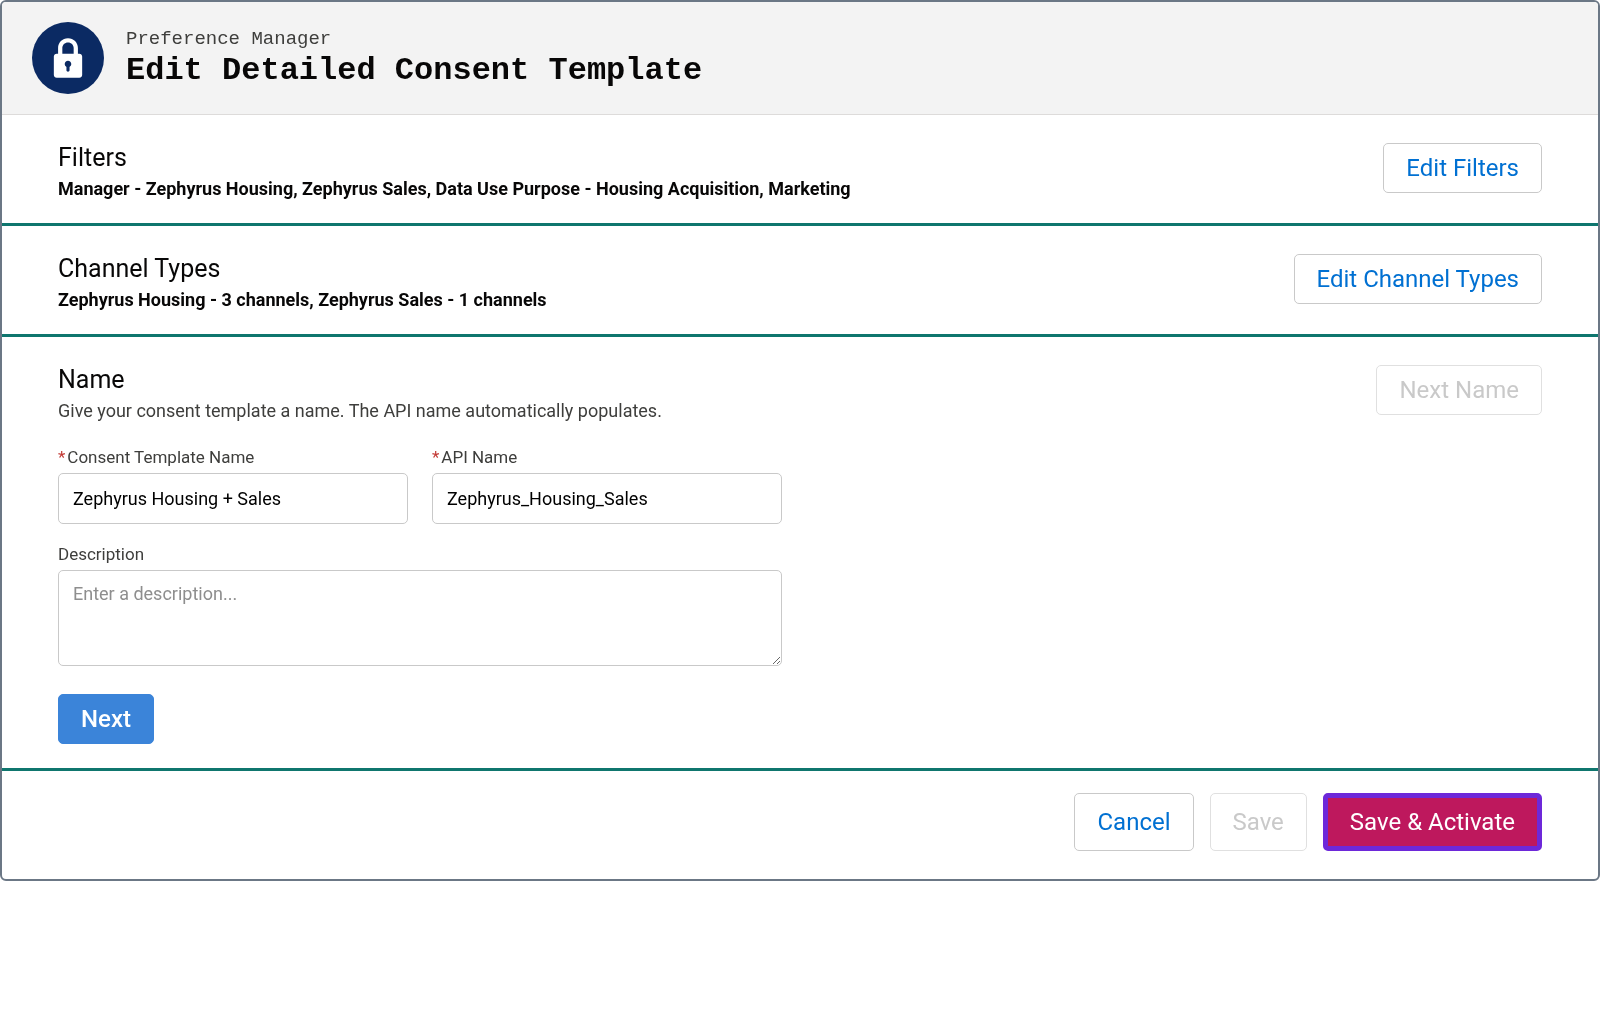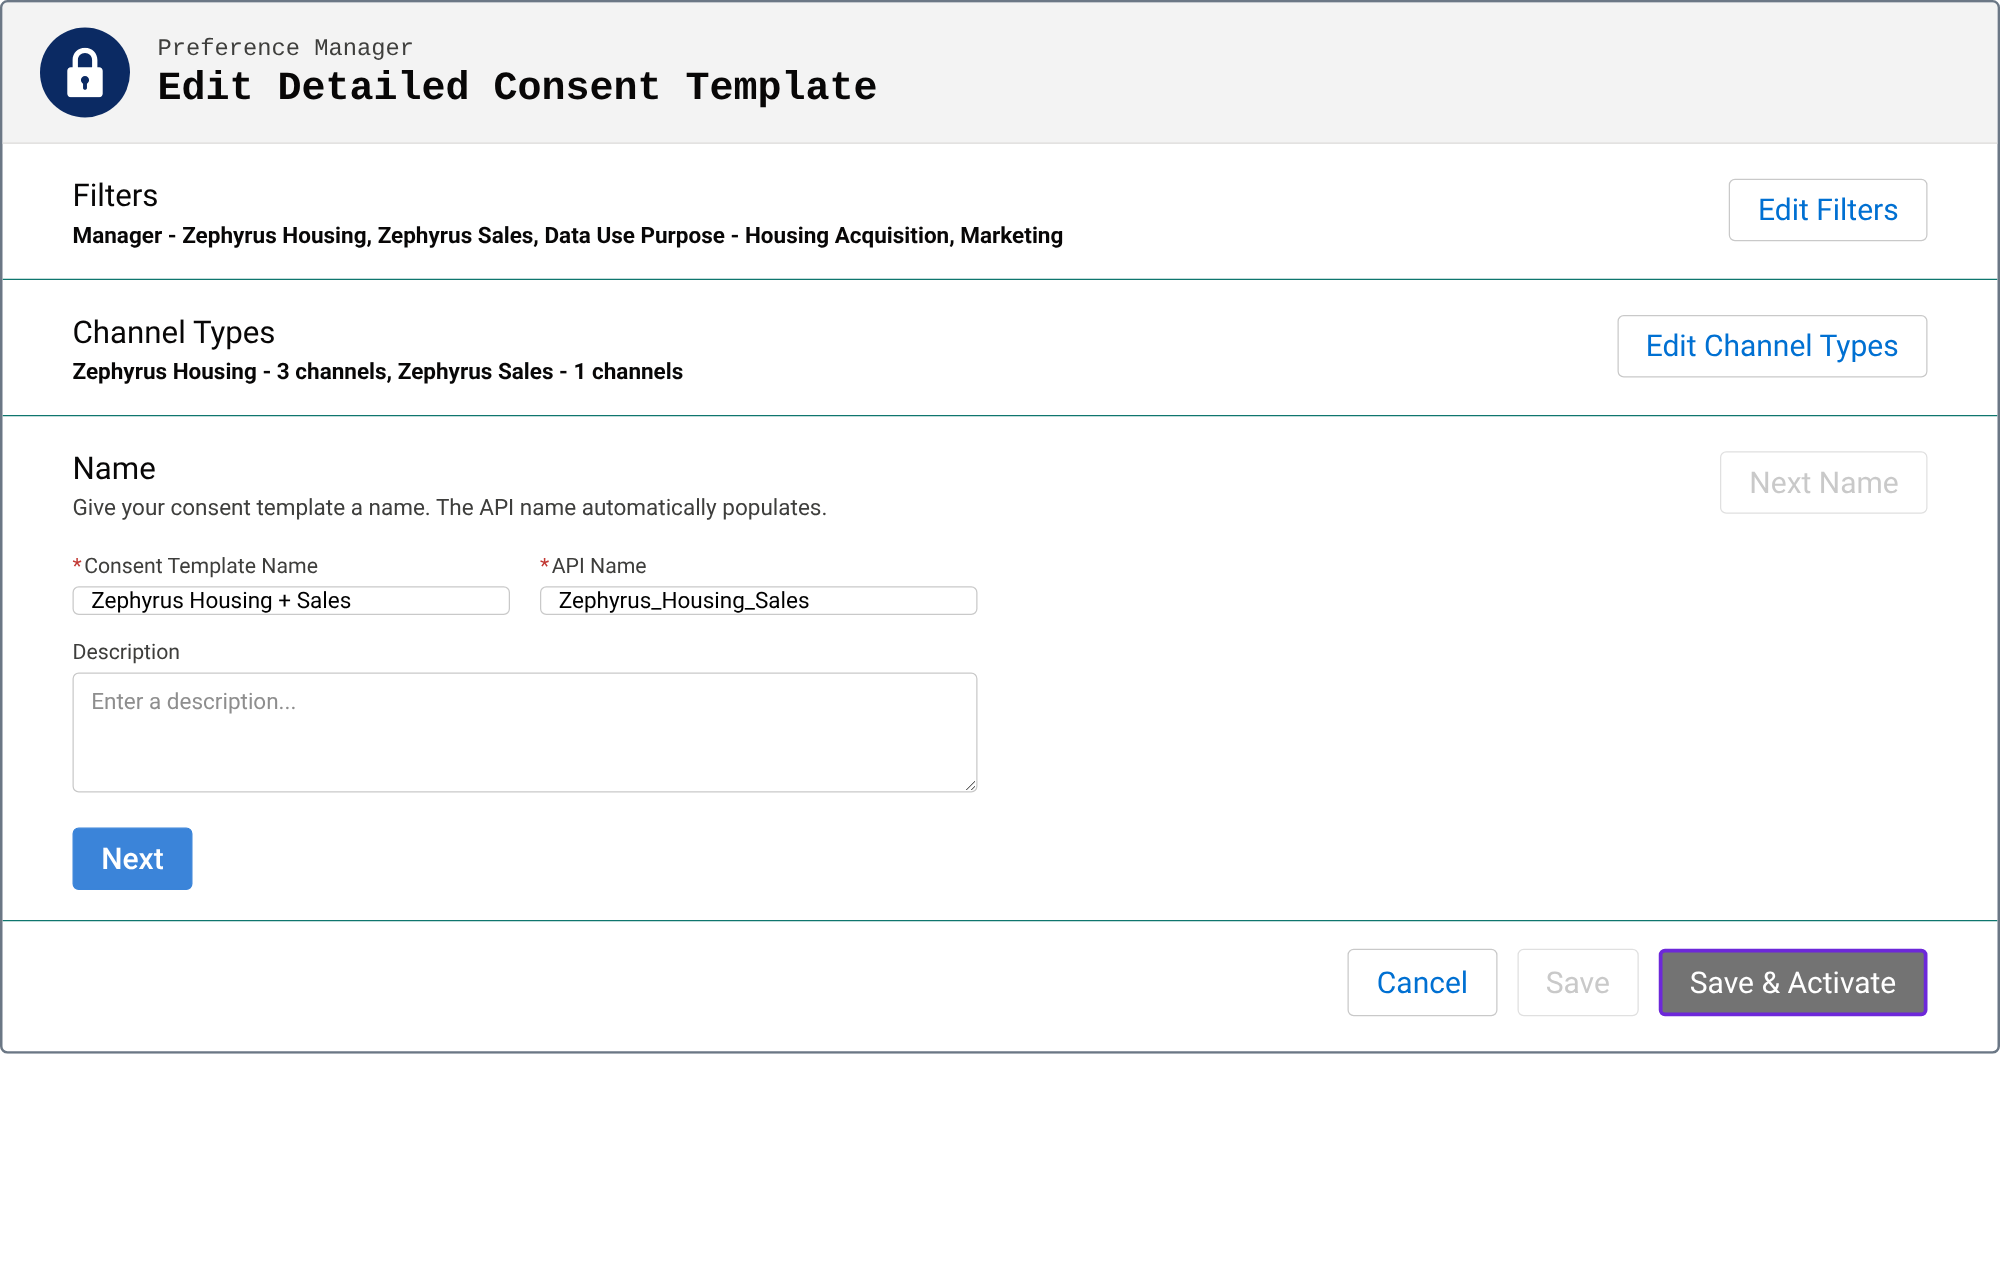--- a/index.html
+++ b/index.html
@@ -50,21 +50,21 @@
     .header-text .title {
       font-size: 32px;
       font-weight: 700;
       color: #080707;
     }
     .content {
       padding: 0;
     }
     .section {
       padding: 28px 56px 24px;
-      border-bottom: 1px solid #0f766e;
+      border-bottom: 3px solid #0f766e;
     }
     .section-row {
       display: flex;
       justify-content: space-between;
       align-items: flex-start;
       gap: 24px;
     }
     .section-left {
       flex: 1;
     }
@@ -102,23 +102,23 @@
       border-color: #e0e0e0;
       cursor: default;
     }
     .btn-primary-blue {
       background: #3b84d9;
       color: #fff;
       border: 1px solid #3b84d9;
       font-weight: 500;
     }
     .btn-grey {
-      background: #737373;
+      background: #be185d;
       color: #fff;
-      border: 3px solid #6d28d9;
+      border: 5px solid #6d28d9;
     }
     .form-fields {
       display: flex;
       gap: 24px;
       margin-top: 26px;
       flex-wrap: wrap;
     }
     .field {
       display: flex;
       flex-direction: column;
@@ -127,21 +127,21 @@
       font-size: 17px;
       color: #3e3e3c;
       margin-bottom: 6px;
     }
     .required-star {
       color: #c23934;
       margin-right: 2px;
     }
     .text-input {
       font-size: 18px;
-      padding: 0 14px;
+      padding: 14px 14px;
       border: 1px solid #c9c9c9;
       border-radius: 5px;
       font-family: inherit;
       width: 350px;
     }
     .textarea-field {
       margin-top: 20px;
     }
     .textarea {
       font-size: 18px;

